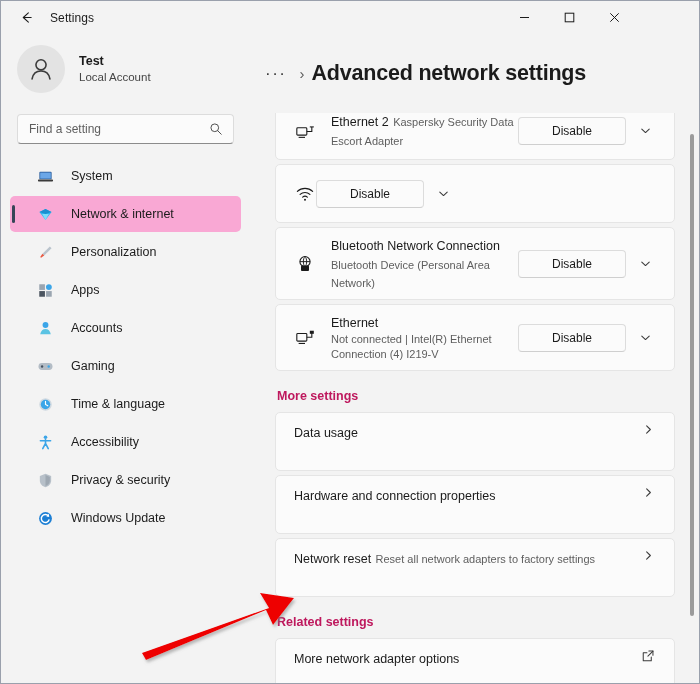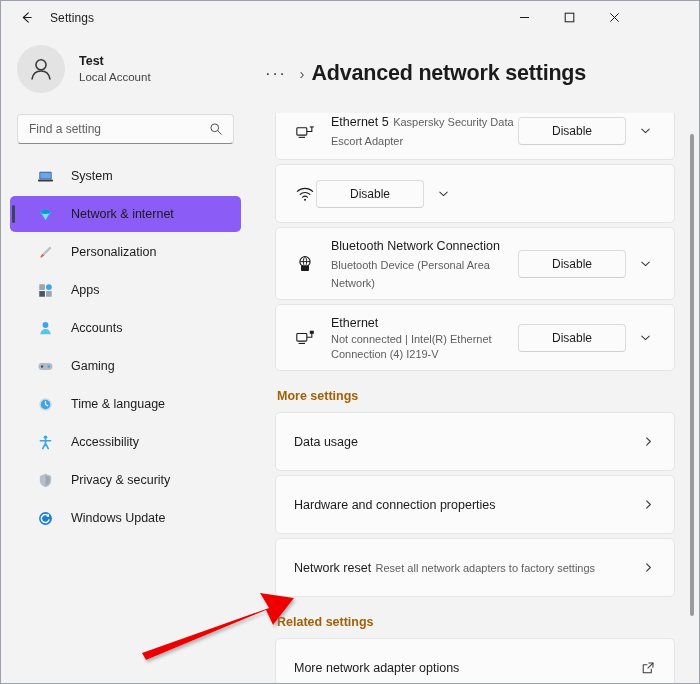--- a/index.html
+++ b/index.html
@@ -84,21 +84,21 @@
 
   #navlist { margin-top: 14px; }
   .nav-item {
     position: relative;
     height: 36px; margin: 2px 9px;
     border-radius: 5px;
     display: flex; align-items: center;
     padding-left: 26px;
     text-align: center;
   }
-  .nav-item.selected { background: #8b5cf6; }
+  .nav-item.selected { background: #f9a8d4; }
   .nav-pill {
     position: absolute; left: 2px; top: 9px;
     width: 3px; height: 18px; border-radius: 2px;
     background: #374557;
     display: none;
   }
   .nav-item.selected .nav-pill { display: block; }
   .nav-icon {
     width: 18px; height: 18px; flex: 0 0 18px;
     display: flex; align-items: center; justify-content: center;
@@ -170,25 +170,25 @@
     font-size: 12px; color: #1b1b1b;
     display: flex; align-items: center; justify-content: center;
   }
   .row-chevron {
     flex: 0 0 34px; height: 30px;
     display: flex; align-items: center; justify-content: center;
     color: #3a3a3a; margin-left: 2px;
   }
 
   .section-title {
-    font-size: 12.5px; font-weight: bold; color: #a16207;
+    font-size: 12.5px; font-weight: bold; color: #be185d;
     margin: 18px 0 9px 2px;
   }
   .link-row {
-    display: flex; align-items: center;
+    display: flex; align-items: flex-start;
     min-height: 57px;
     padding: 10px 16px 10px 18px;
     gap: 26px;
   }
   .link-text { flex: 1; }
   .link-title { font-size: 12.5px; color: #1b1b1b; line-height: 17px; }
   .link-sub { font-size: 11px; color: #5e5e5e; line-height: 15px; }
   .link-glyph {
     flex: 0 0 20px; display: flex; align-items: center; justify-content: center;
     color: #3a3a3a;
@@ -403,21 +403,21 @@
         <div class="adapter-row">
           <span class="adapter-icon">
             <svg width="20" height="20" viewBox="0 0 22 22">
               <rect x="2" y="7.5" width="11" height="8" rx="1" fill="none" stroke="#1b1b1b" stroke-width="1.2"></rect>
               <path d="M13 11.5 H18.5 V6.5" fill="none" stroke="#1b1b1b" stroke-width="1.2"></path>
               <path d="M16.3 6.5 H20.7" stroke="#1b1b1b" stroke-width="1.2"></path>
               <path d="M4 18 H11" stroke="#1b1b1b" stroke-width="1.2"></path>
             </svg>
           </span>
           <span class="adapter-text">
-            <span class="adapter-name">Ethernet 5</span>
+            <span class="adapter-name">Ethernet 2</span>
             <span class="adapter-desc">Kaspersky Security Data Escort Adapter</span>
           </span>
           <button class="disable-btn">Disable</button>
           <span class="row-chevron">
             <svg width="13" height="13" viewBox="0 0 14 14">
               <path d="M3 5.4 L7 9.2 L11 5.4" fill="none" stroke="#3a3a3a" stroke-width="1.15" stroke-linecap="round" stroke-linejoin="round"></path>
             </svg>
           </span>
         </div>
       </div>

